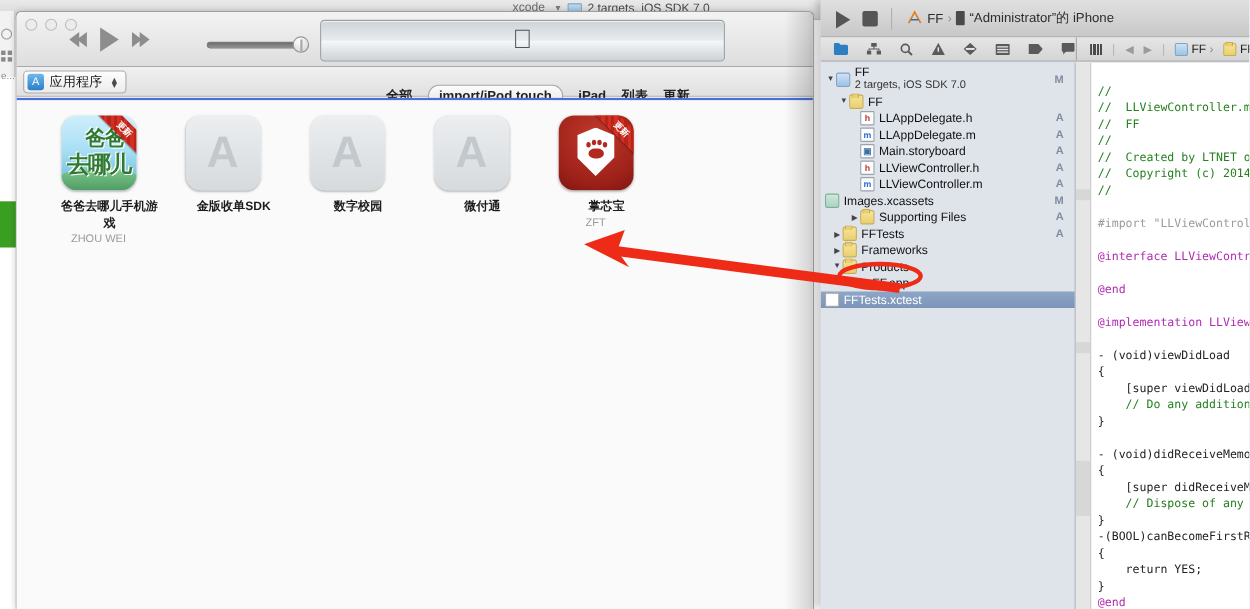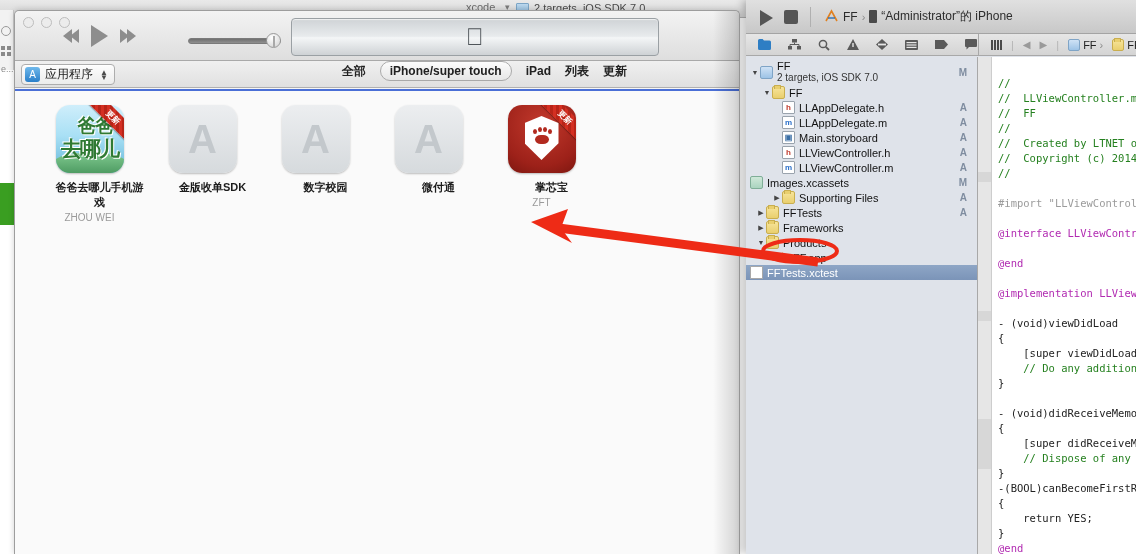--- a/index.html
+++ b/index.html
@@ -93,21 +93,21 @@
     position:absolute; left:6px; top:3px; height:21px; padding:0 6px 0 3px;
     background: linear-gradient(#fdfdfd,#ececec); border:1px solid #adadad; border-radius:4px;
     display:flex; align-items:center; gap:5px; font-size:12px; color:#1c1c1c;
     box-shadow: 0 1px 0 rgba(255,255,255,.8) inset;
   }
   .kind-ico { width:15px; height:15px; border-radius:3px;
      background: linear-gradient(#6fb9ec,#2a7fc9); display:flex; align-items:center; justify-content:center; }
   .kind-ico span { color:#fff; font-size:10px; line-height:1; }
   .stepper { display:flex; flex-direction:column; line-height:5px; color:#4a4a4a; font-size:8px; margin-left:2px;}
 
-  .filters { position:absolute; right:112px; top:0; display:flex; align-items:center; gap:14px; font-size:12px; color:#212121; }
+  .filters { position:absolute; right:112px; top:16px; display:flex; align-items:center; gap:14px; font-size:12px; color:#212121; }
   .filters .pill {
     padding:2px 9px; border:1px solid #a9a9a9; border-radius:10px;
     background: linear-gradient(#fcfcfc,#e6e6e6); font-weight:bold;
   }
   .filters .plain { font-weight:bold; }
   .f-cn { font-weight:normal; }
 
   .it-content {
     position:absolute; left:0; top:78px; right:0; bottom:0;
     background:#fafafa; border-top:2px solid #4a6fd6;
@@ -290,21 +290,21 @@
           </span>
         <span>应用程序</span>
         <span class="stepper">
             <span>▲</span>
             <span>▼</span>
           </span>
       </div>
 
       <div class="filters">
         <span class="plain f-cn">全部</span>
-        <span class="pill">iPhone/super touch</span>
+        <span class="pill">import/iPod touch</span>
         <span class="plain">iPad</span>
         <span class="plain f-cn">列表</span>
         <span class="plain f-cn">更新</span>
       </div>
     </div>
 
     <div class="it-content">
       <div class="apps-grid">
 
         <div class="app-cell">

